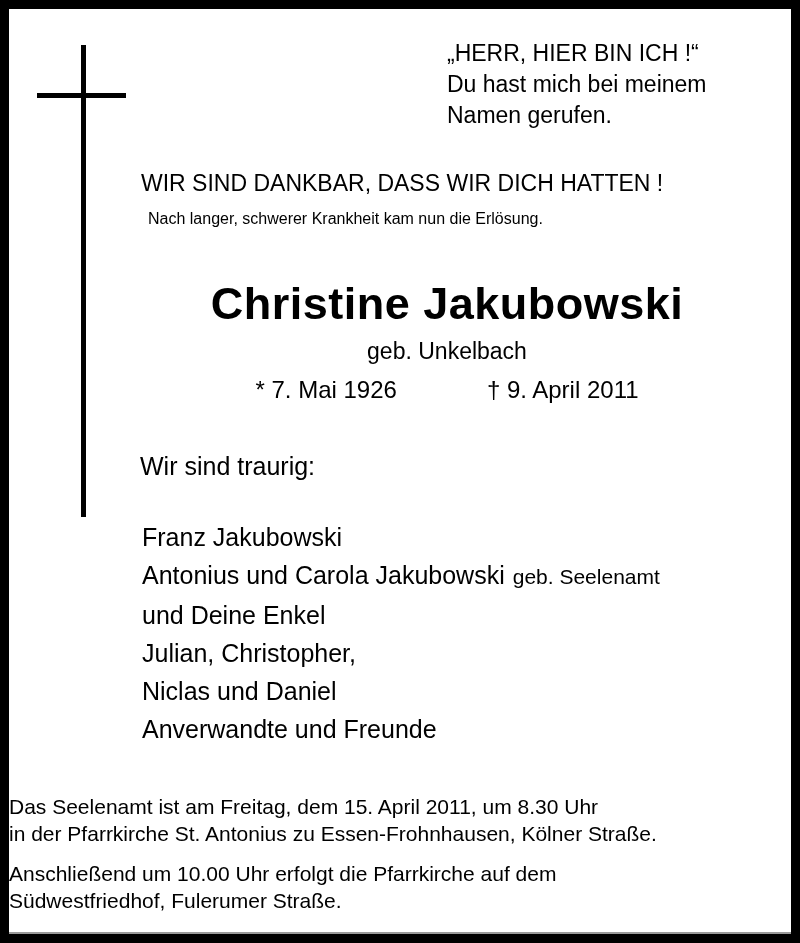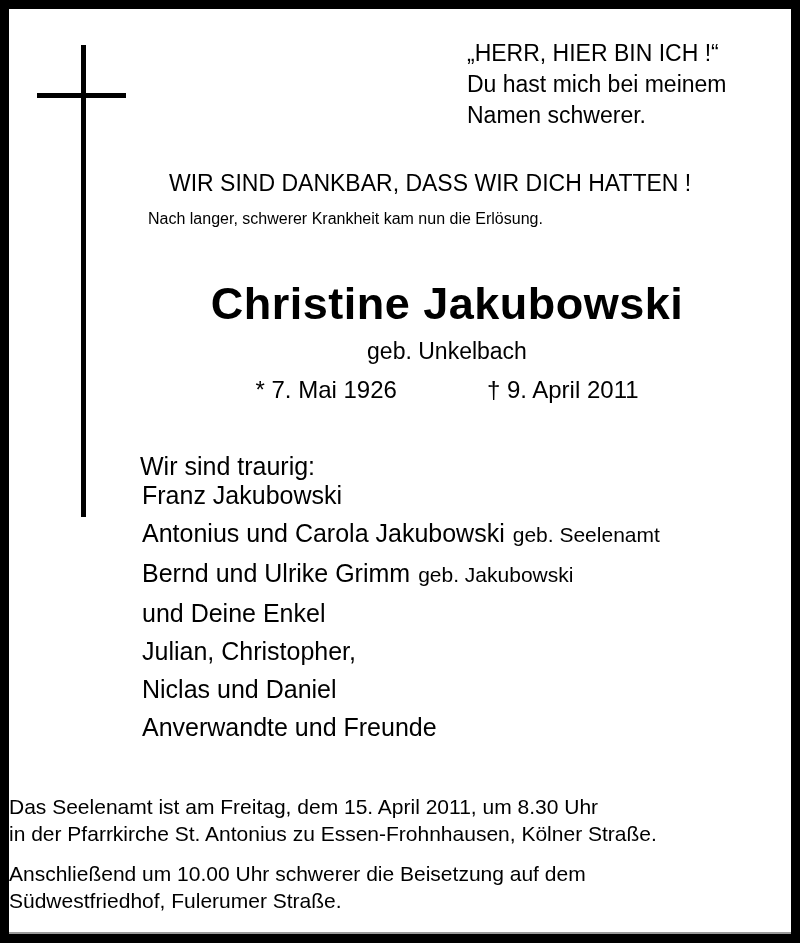--- a/index.html
+++ b/index.html
@@ -43,29 +43,27 @@
     background: #000000;
   }
 
   .quote-block {
     position: absolute;
     left: 438px; top: 29px;
     font-size: 23px;
     line-height: 31px;
     text-align: left;
     white-space: nowrap;
-    margin-left: 20px;
   }
 
   .gratitude {
     position: absolute;
     left: 132px; top: 161px;
     font-size: 23px;
     white-space: nowrap;
-    margin-left: 28px;
   }
   .release {
     position: absolute;
     left: 139px; top: 201px;
     font-size: 16px;
     white-space: nowrap;
   }
 
   .center-block {
     position: absolute;
@@ -95,21 +93,21 @@
   }
 
   .mourning-intro {
     position: absolute;
     left: 131px; top: 443px;
     font-size: 25px;
     white-space: nowrap;
   }
   .mourners {
     position: absolute;
-    left: 133px; top: 467px;
+    left: 133px; top: 509px;
     font-size: 25px;
     line-height: 38px;
     white-space: nowrap;
   }
   .mourners .suffix {
     font-size: 21px;
     margin-left: 8px;
   }
 
   .service-block, .burial-block {
@@ -129,21 +127,21 @@
 <div class="page">
 
   <div class="cross">
     <div class="v"></div>
     <div class="h"></div>
   </div>
 
   <div class="quote-block">
     <div>„HERR, HIER BIN ICH !“</div>
     <div>Du hast mich bei meinem</div>
-    <div>Namen schwerer.</div>
+    <div>Namen gerufen.</div>
   </div>
 
   <div class="gratitude">WIR SIND DANKBAR, DASS WIR DICH HATTEN !</div>
   <div class="release">Nach langer, schwerer Krankheit kam nun die Erlösung.</div>
 
   <div class="center-block deceased-name">Christine Jakubowski</div>
   <div class="center-block maiden-name">geb. Unkelbach</div>
   <div class="center-block dates">
     <span>* 7. Mai 1926</span><span class="gap"></span><span>† 9. April 2011</span>
   </div>
@@ -151,40 +149,37 @@
   <div class="mourning-intro">Wir sind traurig:</div>
 
   <div class="mourners">
     <div>
       <span>Franz Jakubowski</span>
     </div>
     <div>
       <span>Antonius und Carola Jakubowski</span><span class="suffix">geb. Seelenamt</span>
     </div>
     <div>
-      <span>Bernd und Ulrike Grimm</span><span class="suffix">geb. Jakubowski</span>
-    </div>
-    <div>
       <span>und Deine Enkel</span>
     </div>
     <div>
       <span>Julian, Christopher,</span>
     </div>
     <div>
       <span>Niclas und Daniel</span>
     </div>
     <div>
       <span>Anverwandte und Freunde</span>
     </div>
   </div>
 
   <div class="service-block">
     <div>Das Seelenamt ist am Freitag, dem 15. April 2011, um 8.30 Uhr</div>
     <div>in der Pfarrkirche St. Antonius zu Essen-Frohnhausen, Kölner Straße.</div>
   </div>
 
   <div class="burial-block">
-    <div>Anschließend um 10.00 Uhr schwerer die Beisetzung auf dem</div>
+    <div>Anschließend um 10.00 Uhr erfolgt die Pfarrkirche auf dem</div>
     <div>Südwestfriedhof, Fulerumer Straße.</div>
   </div>
 
   <div class="scan-line"></div>
 </div>
 
 </body></html>

